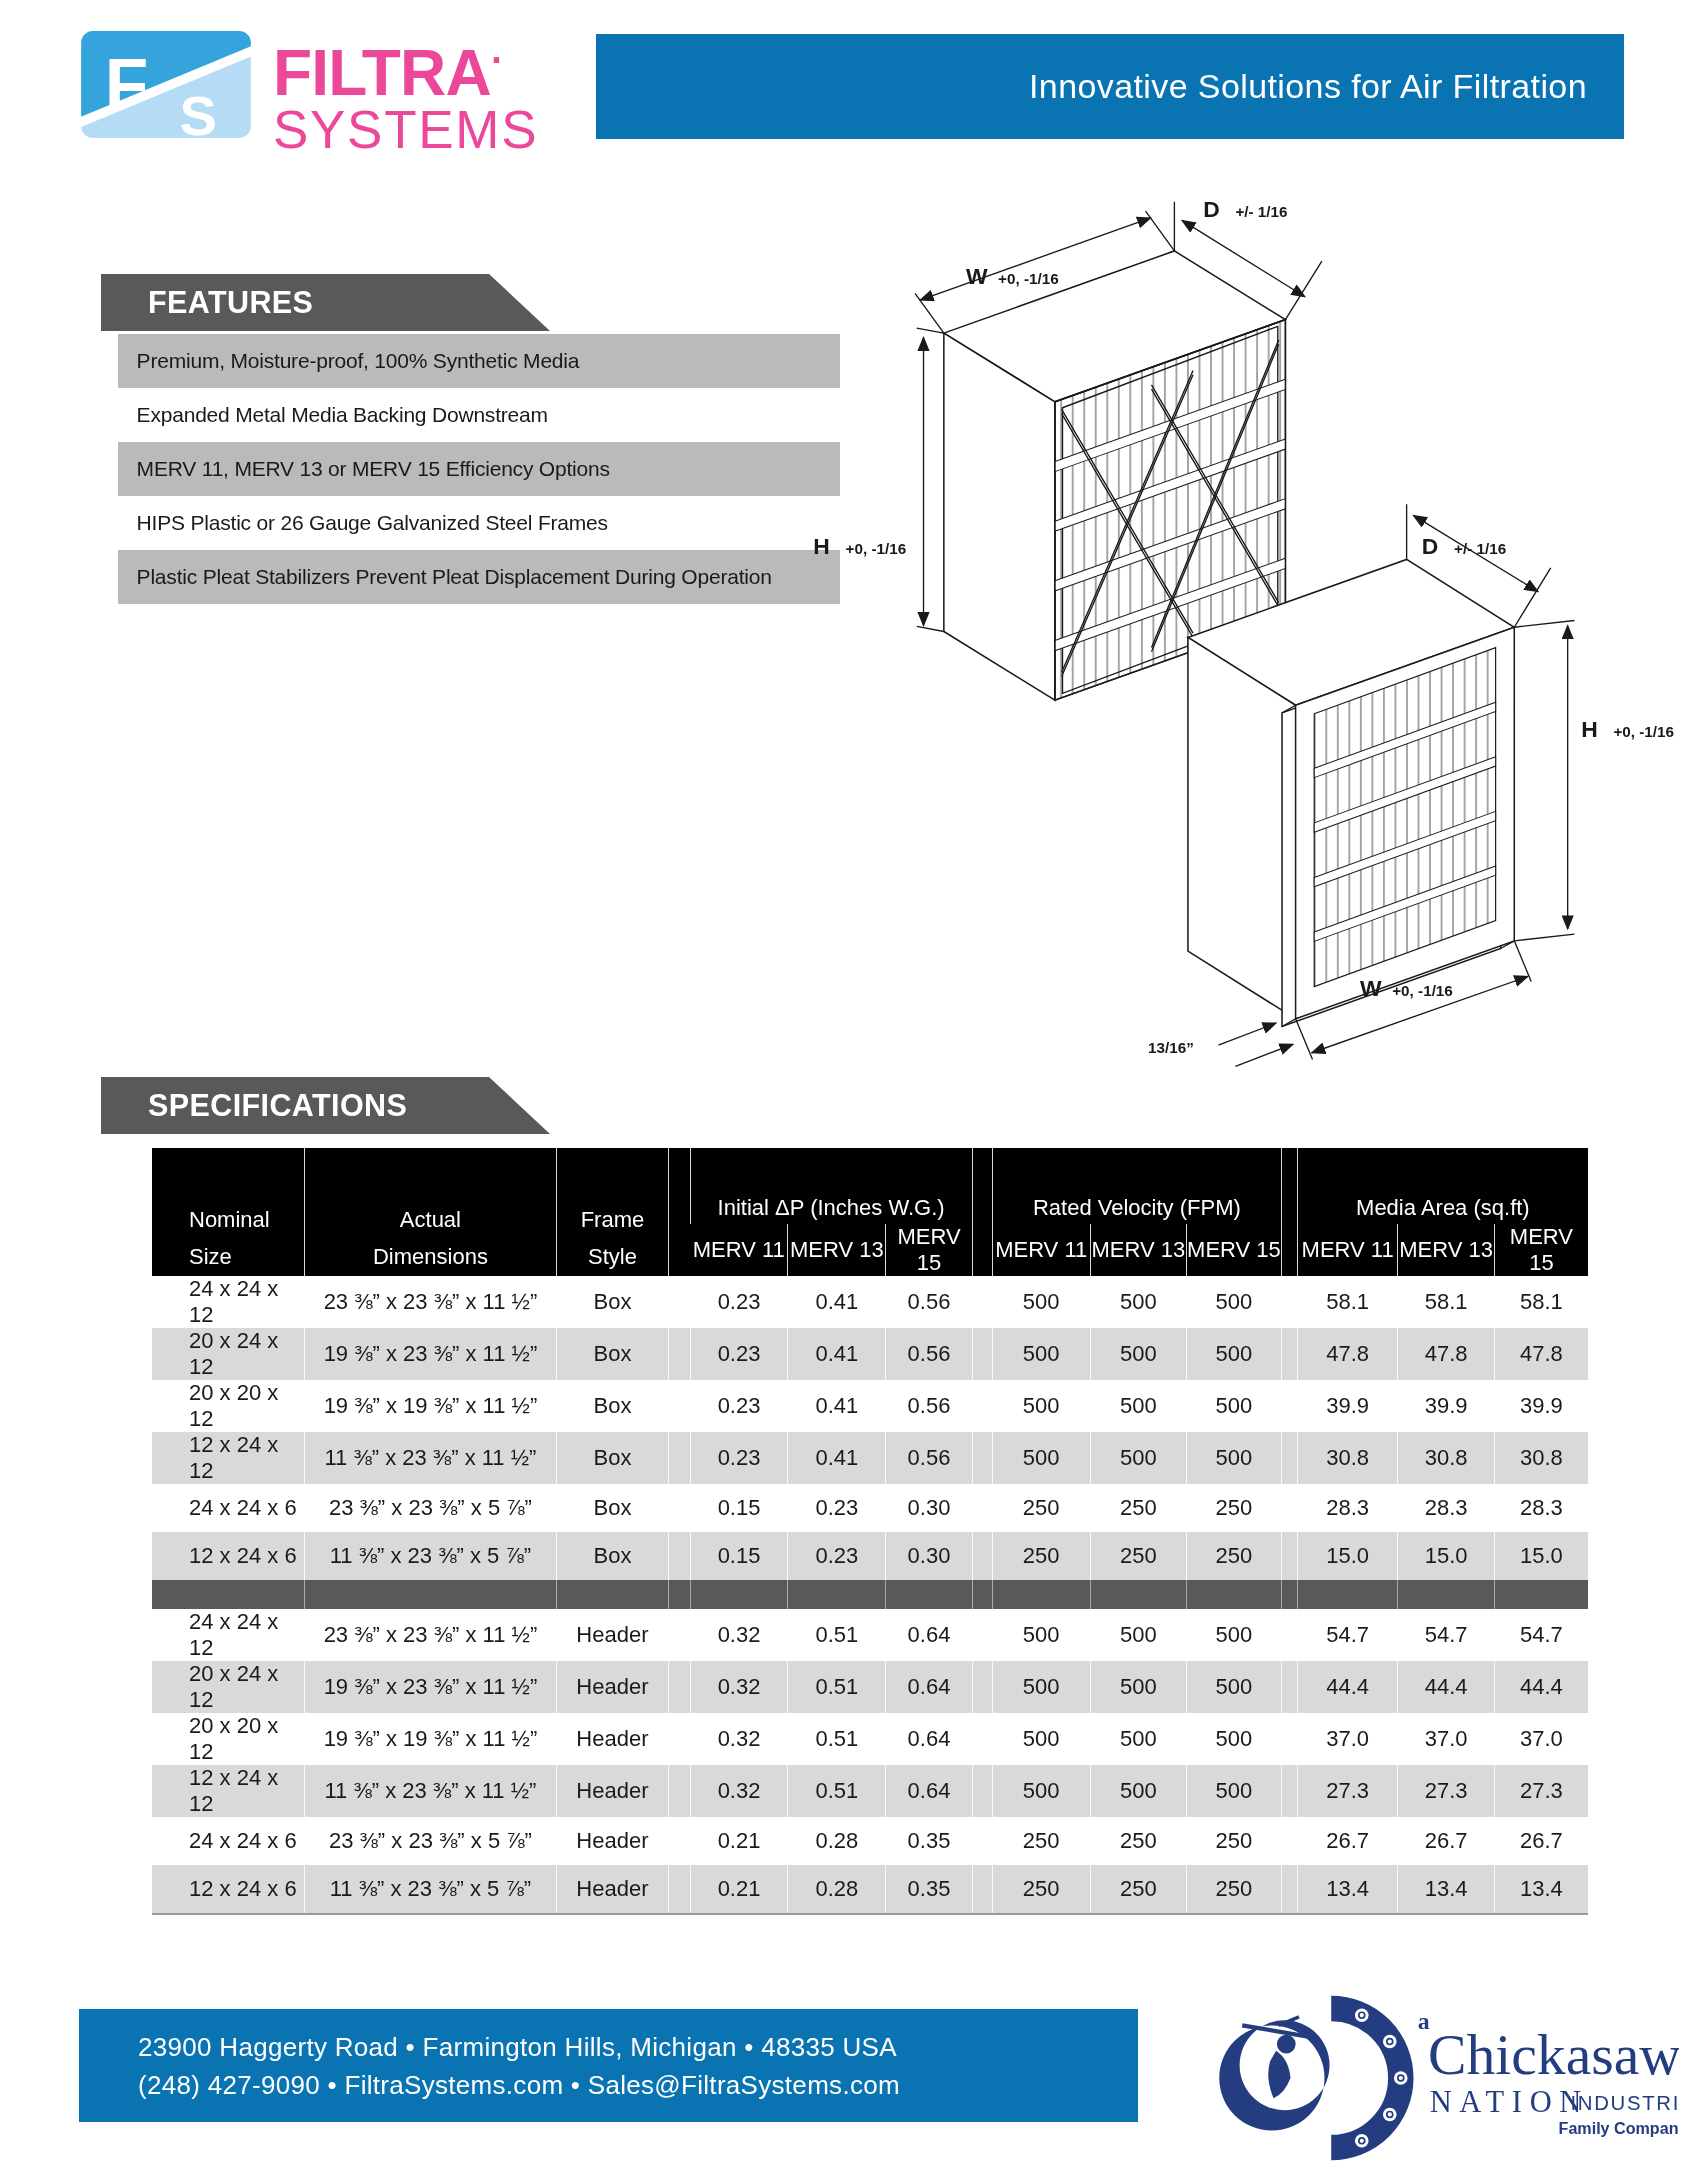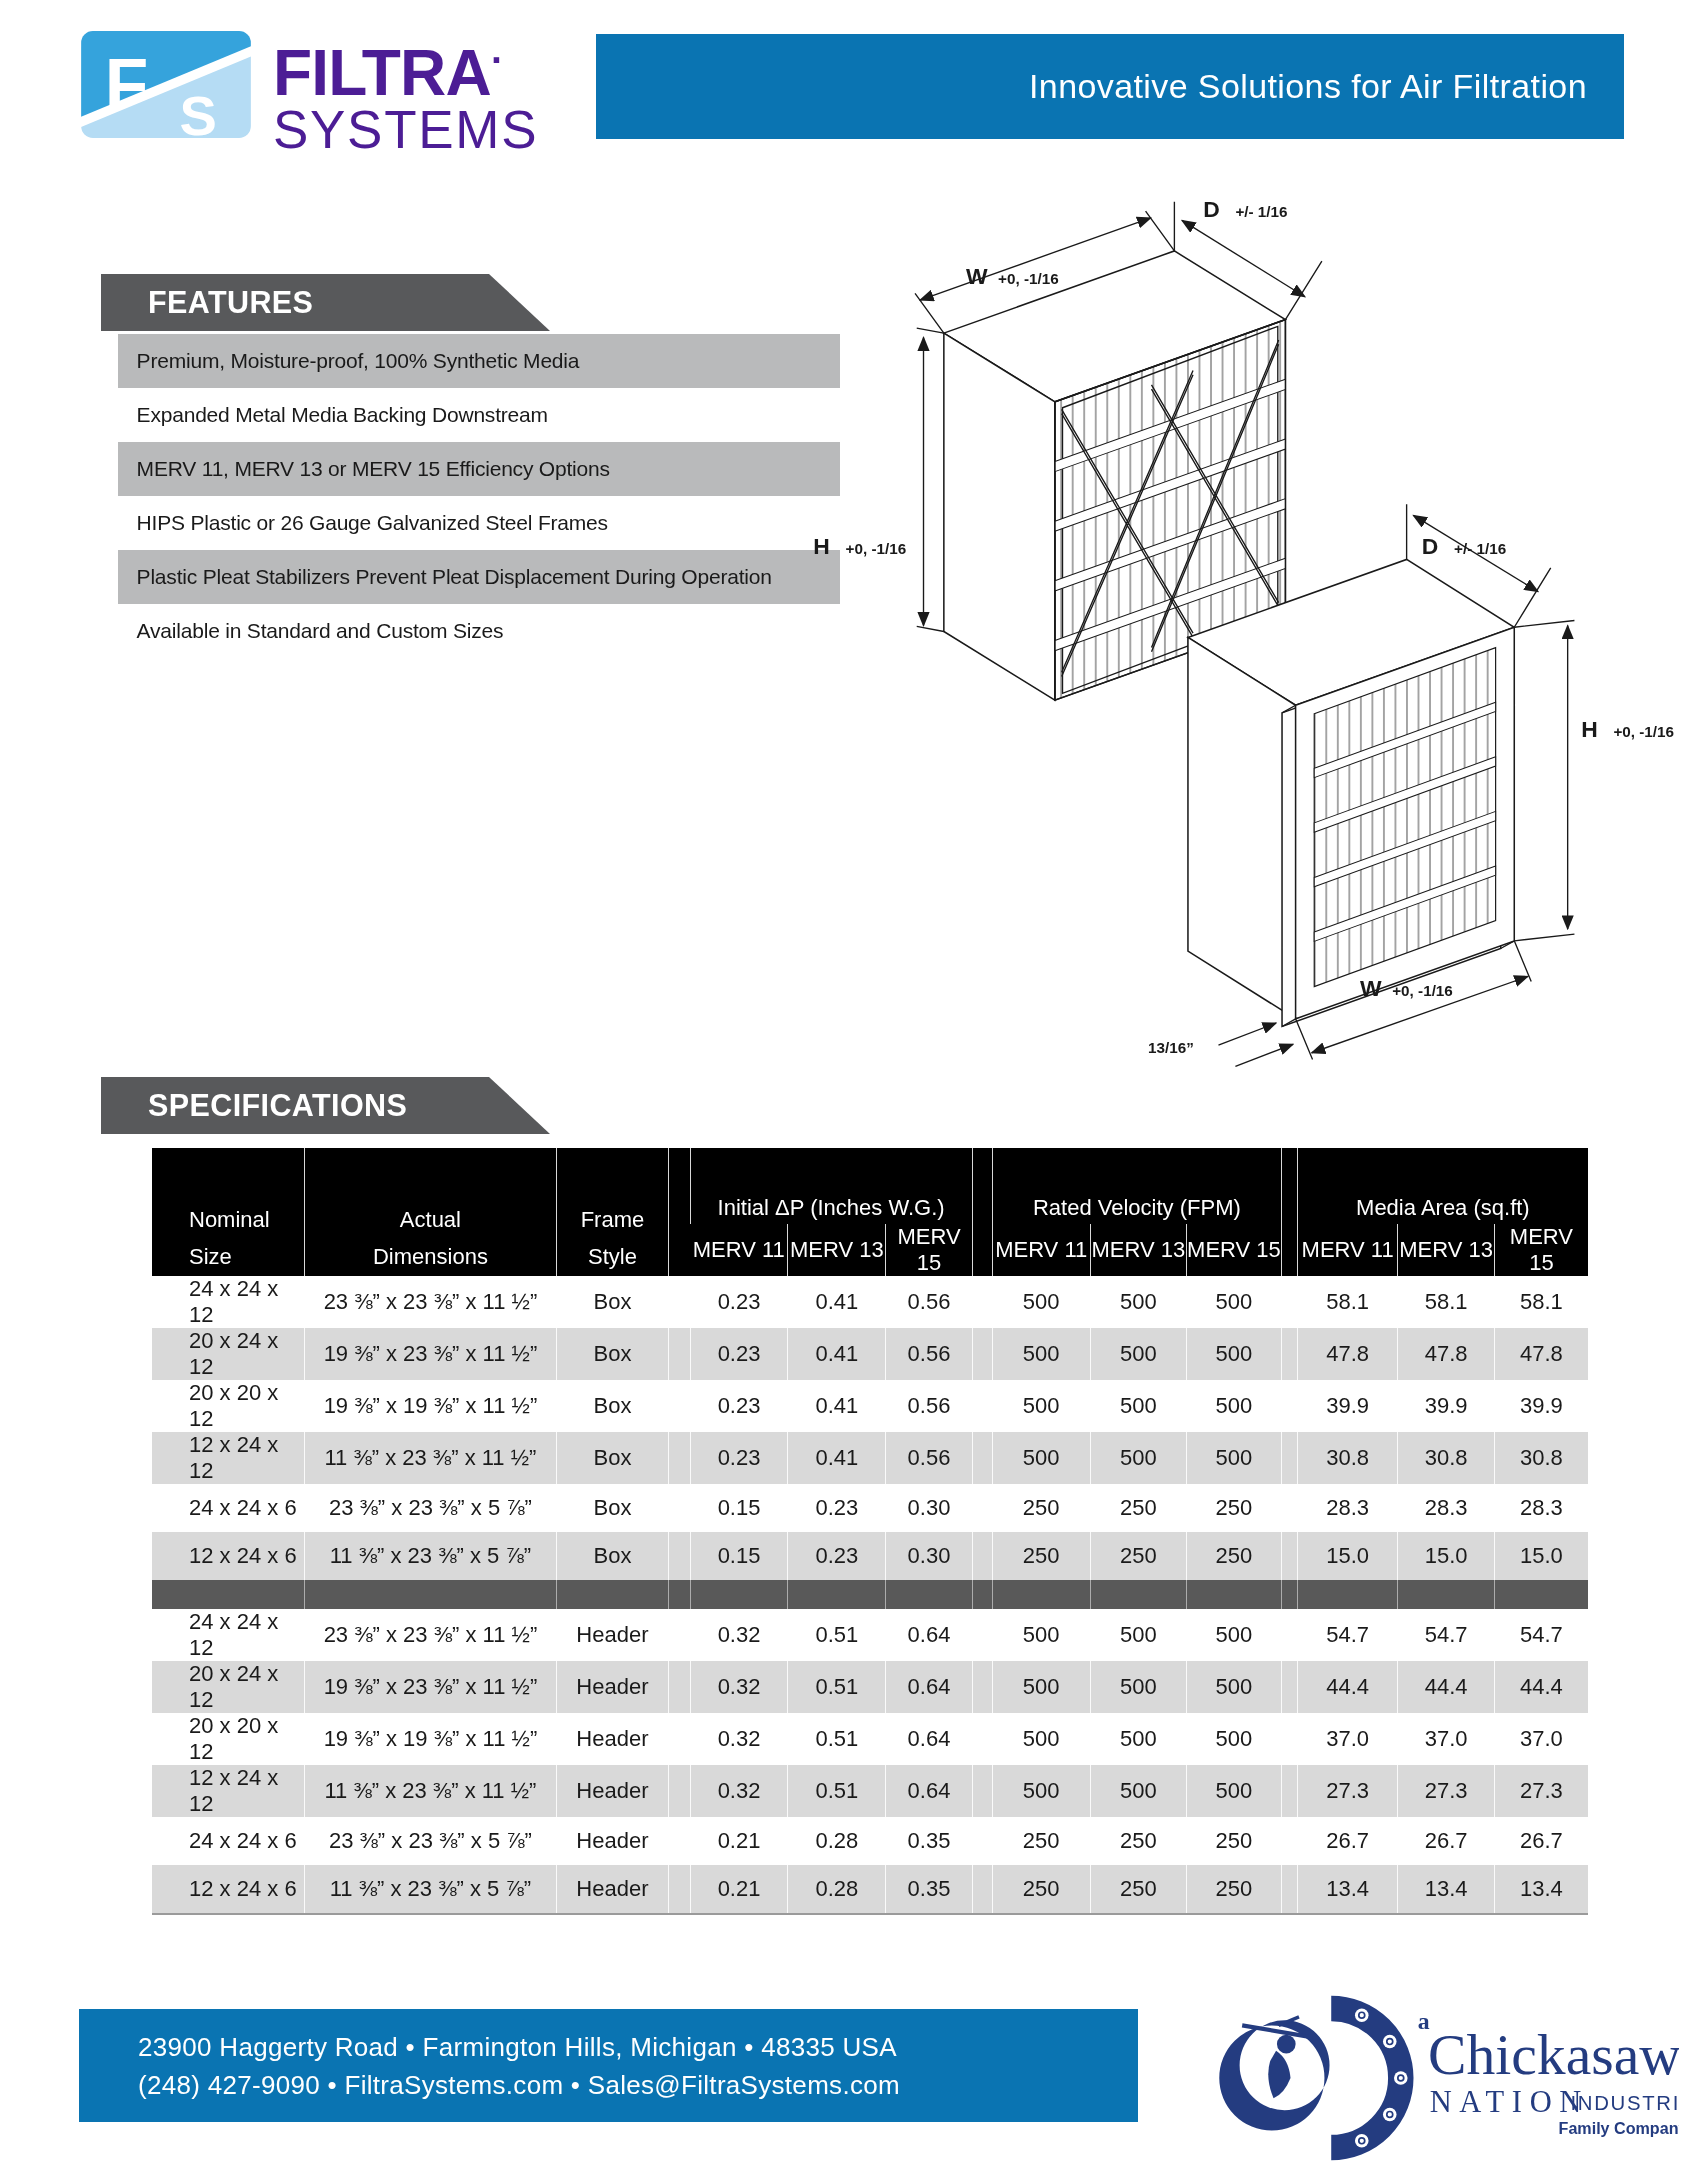--- a/index.html
+++ b/index.html
@@ -2,21 +2,21 @@
 <html style="font-size:13.6px"><head>
 <meta charset="utf-8">
 <style>
   html,body{margin:0;padding:0;}
   body{
     width:1700px;height:2180px;position:relative;background:#ffffff;
     font-family:"Liberation Sans", sans-serif;color:#1a1a1a;overflow:hidden;
   }
   
   .logo-icon{position:absolute;left:81px;top:30.5px;}
-  .wordmark{position:absolute;left:273px;top:29px;color:#4c1d95;}
+  .wordmark{position:absolute;left:273px;top:29px;color:#ec4899;}
   .wordmark .l1{font-size:64px;font-weight:bold;letter-spacing:-0.8px;line-height:61px;}
   .wordmark .l1 .tm{font-size:39px;vertical-align:22px;}
   .wordmark .l2{font-size:53px;font-weight:normal;letter-spacing:1.7px;line-height:51px;}
   .top-banner{
     position:absolute;left:596px;top:34px;width:1028px;height:105px;background:#0a74b2;
     color:#ffffff;font-size:34px;text-align:right;line-height:105px;padding-right:37px;box-sizing:border-box;
     letter-spacing:0.4px;
   }
   
   .section-banner{
@@ -93,21 +93,20 @@
 
 <div class="top-banner">Innovative Solutions for Air Filtration</div>
 
 <div id="features-banner" class="section-banner">FEATURES</div>
 <ul class="features-list">
   <li>Premium, Moisture-proof, 100% Synthetic Media</li>
   <li>Expanded Metal Media Backing Downstream</li>
   <li>MERV 11, MERV 13 or MERV 15 Efficiency Options</li>
   <li>HIPS Plastic or 26 Gauge Galvanized Steel Frames</li>
   <li>Plastic Pleat Stabilizers Prevent Pleat Displacement During Operation</li>
-  <li>Available in Standard and Custom Sizes</li>
 </ul>
 
 <svg id="diagram" width="1153" height="873" viewBox="0 0 1360 1030">
   <defs>
     <marker id="arr" markerWidth="11" markerHeight="9" refX="10" refY="4.5" orient="auto-start-reverse">
       <path d="M0,0 L11,4.5 L0,9 Z" fill="#1a1a1a"></path>
     </marker>
     <pattern id="pleats" patternUnits="userSpaceOnUse" width="13.6" height="20">
       <line x1="6.8" y1="0" x2="6.8" y2="20" stroke="#3c3c3c" stroke-width="1.1"></line>
     </pattern>

